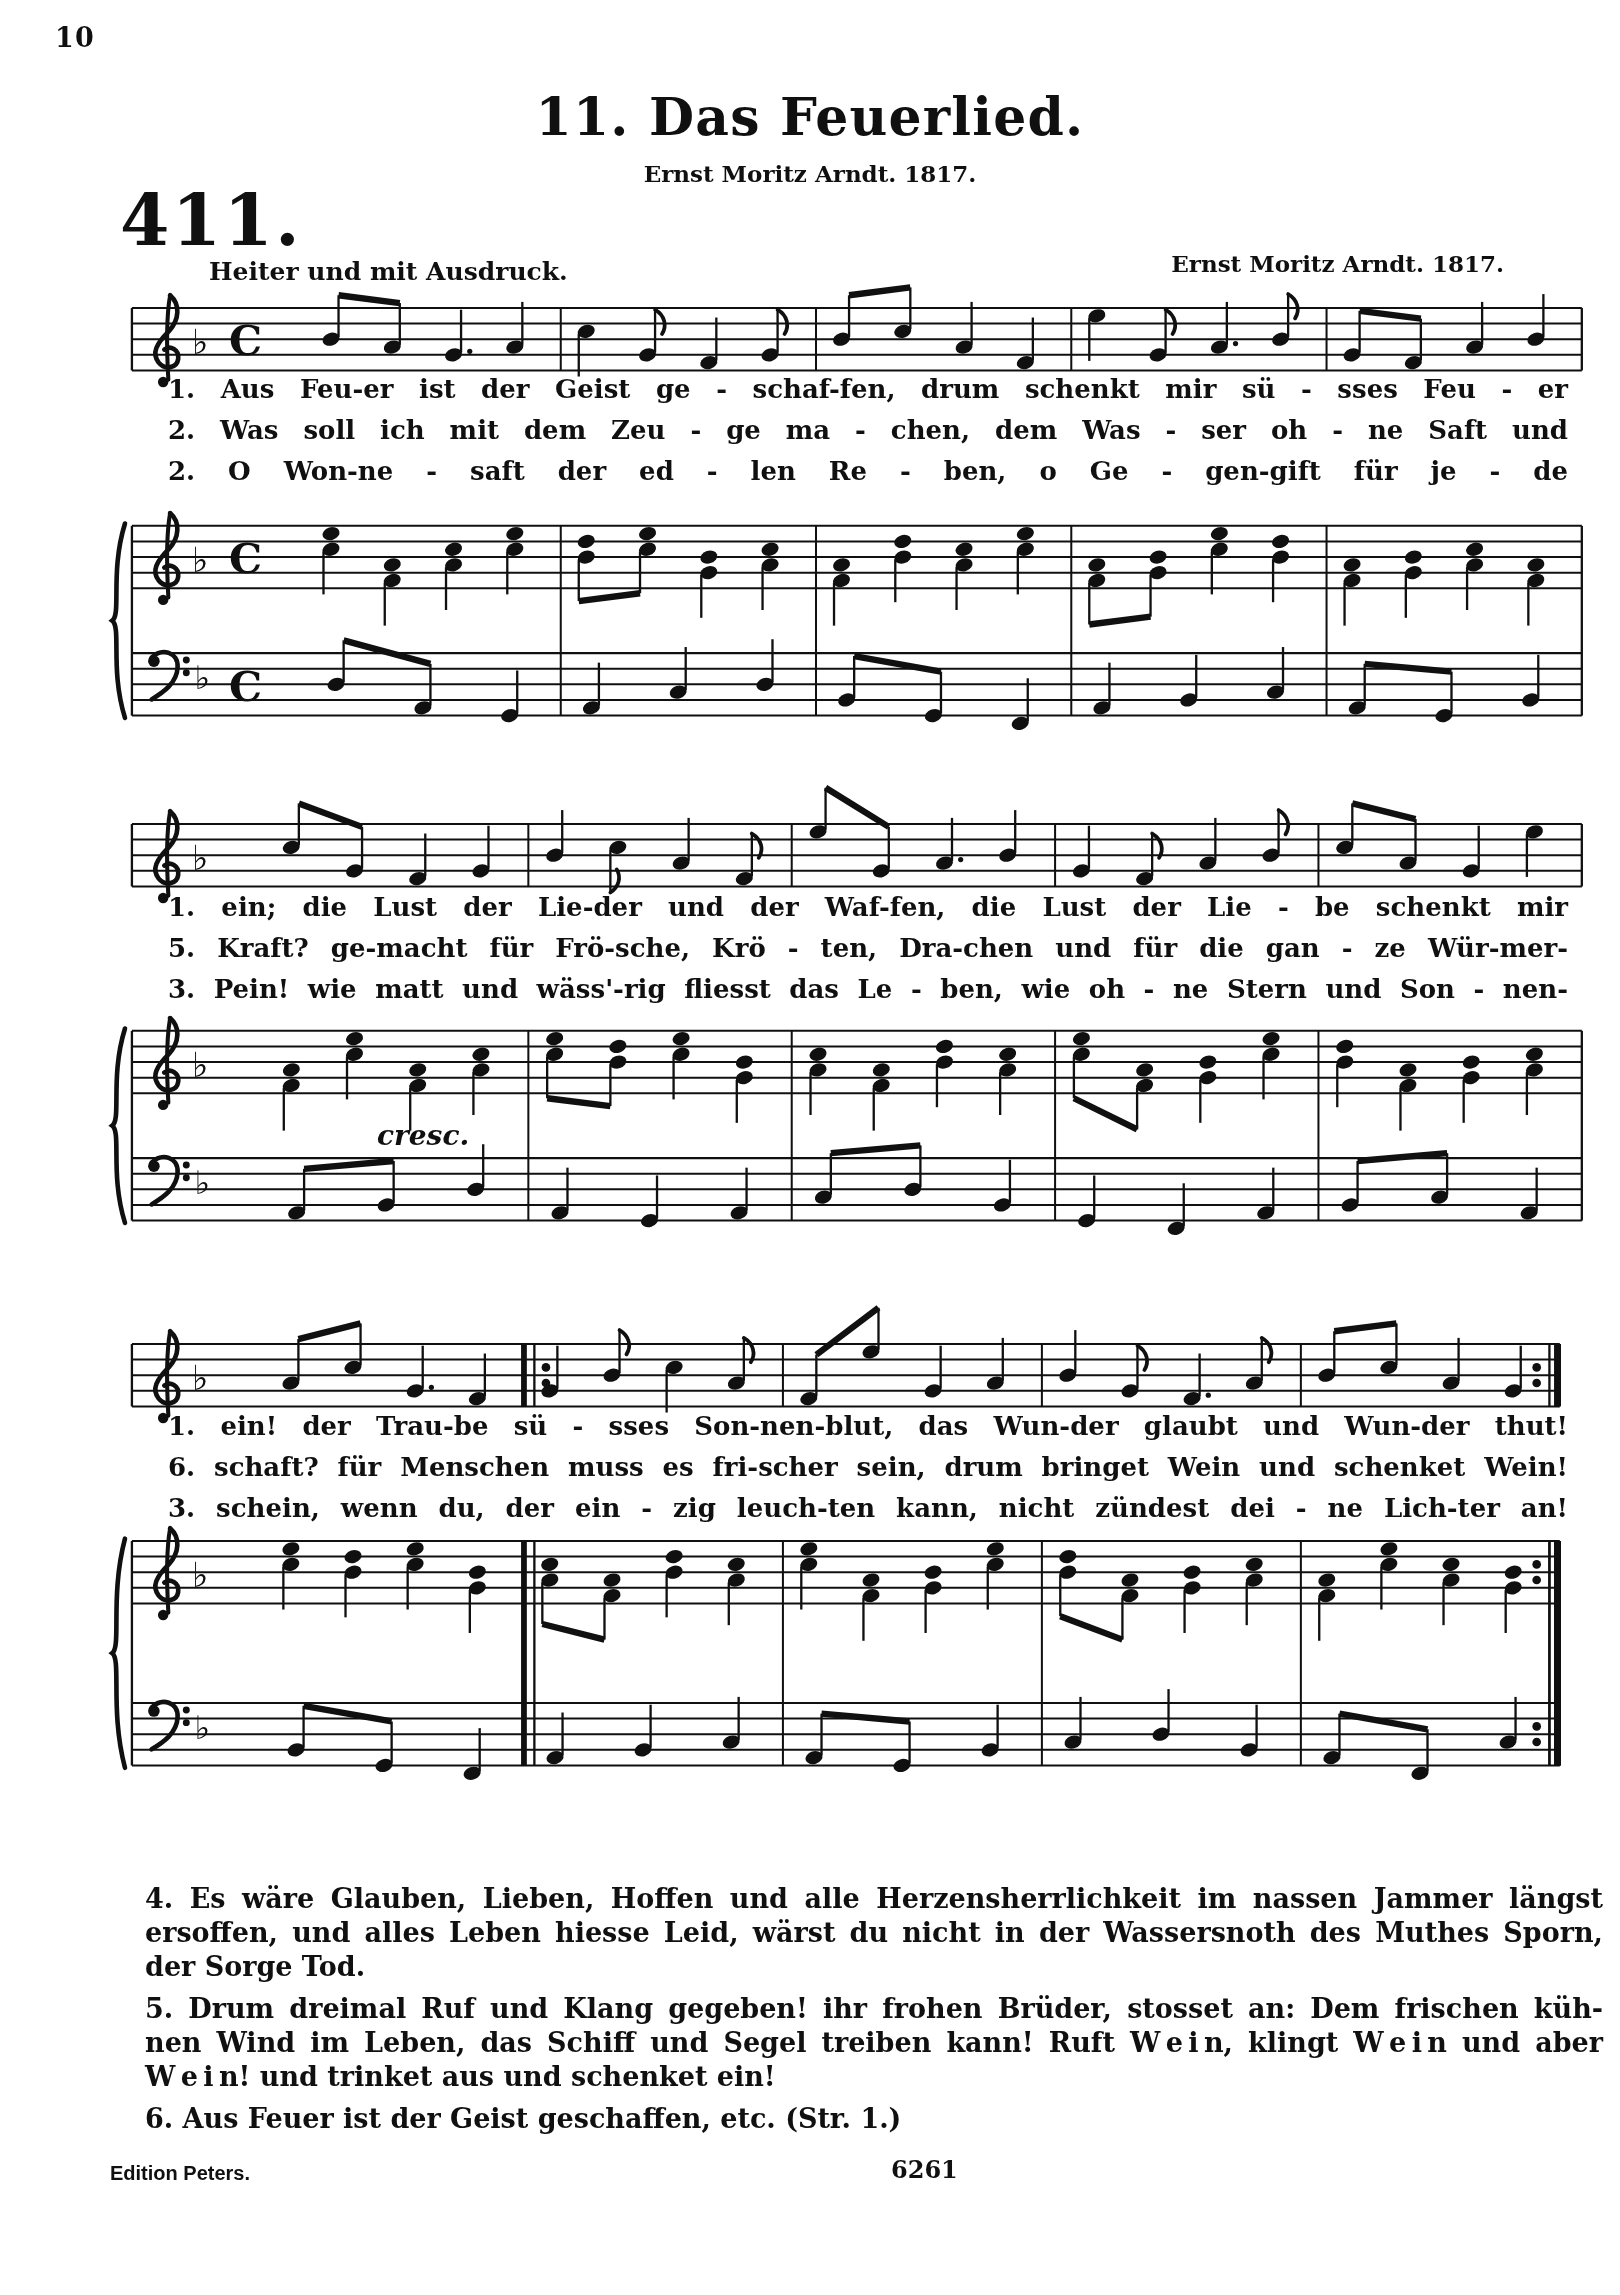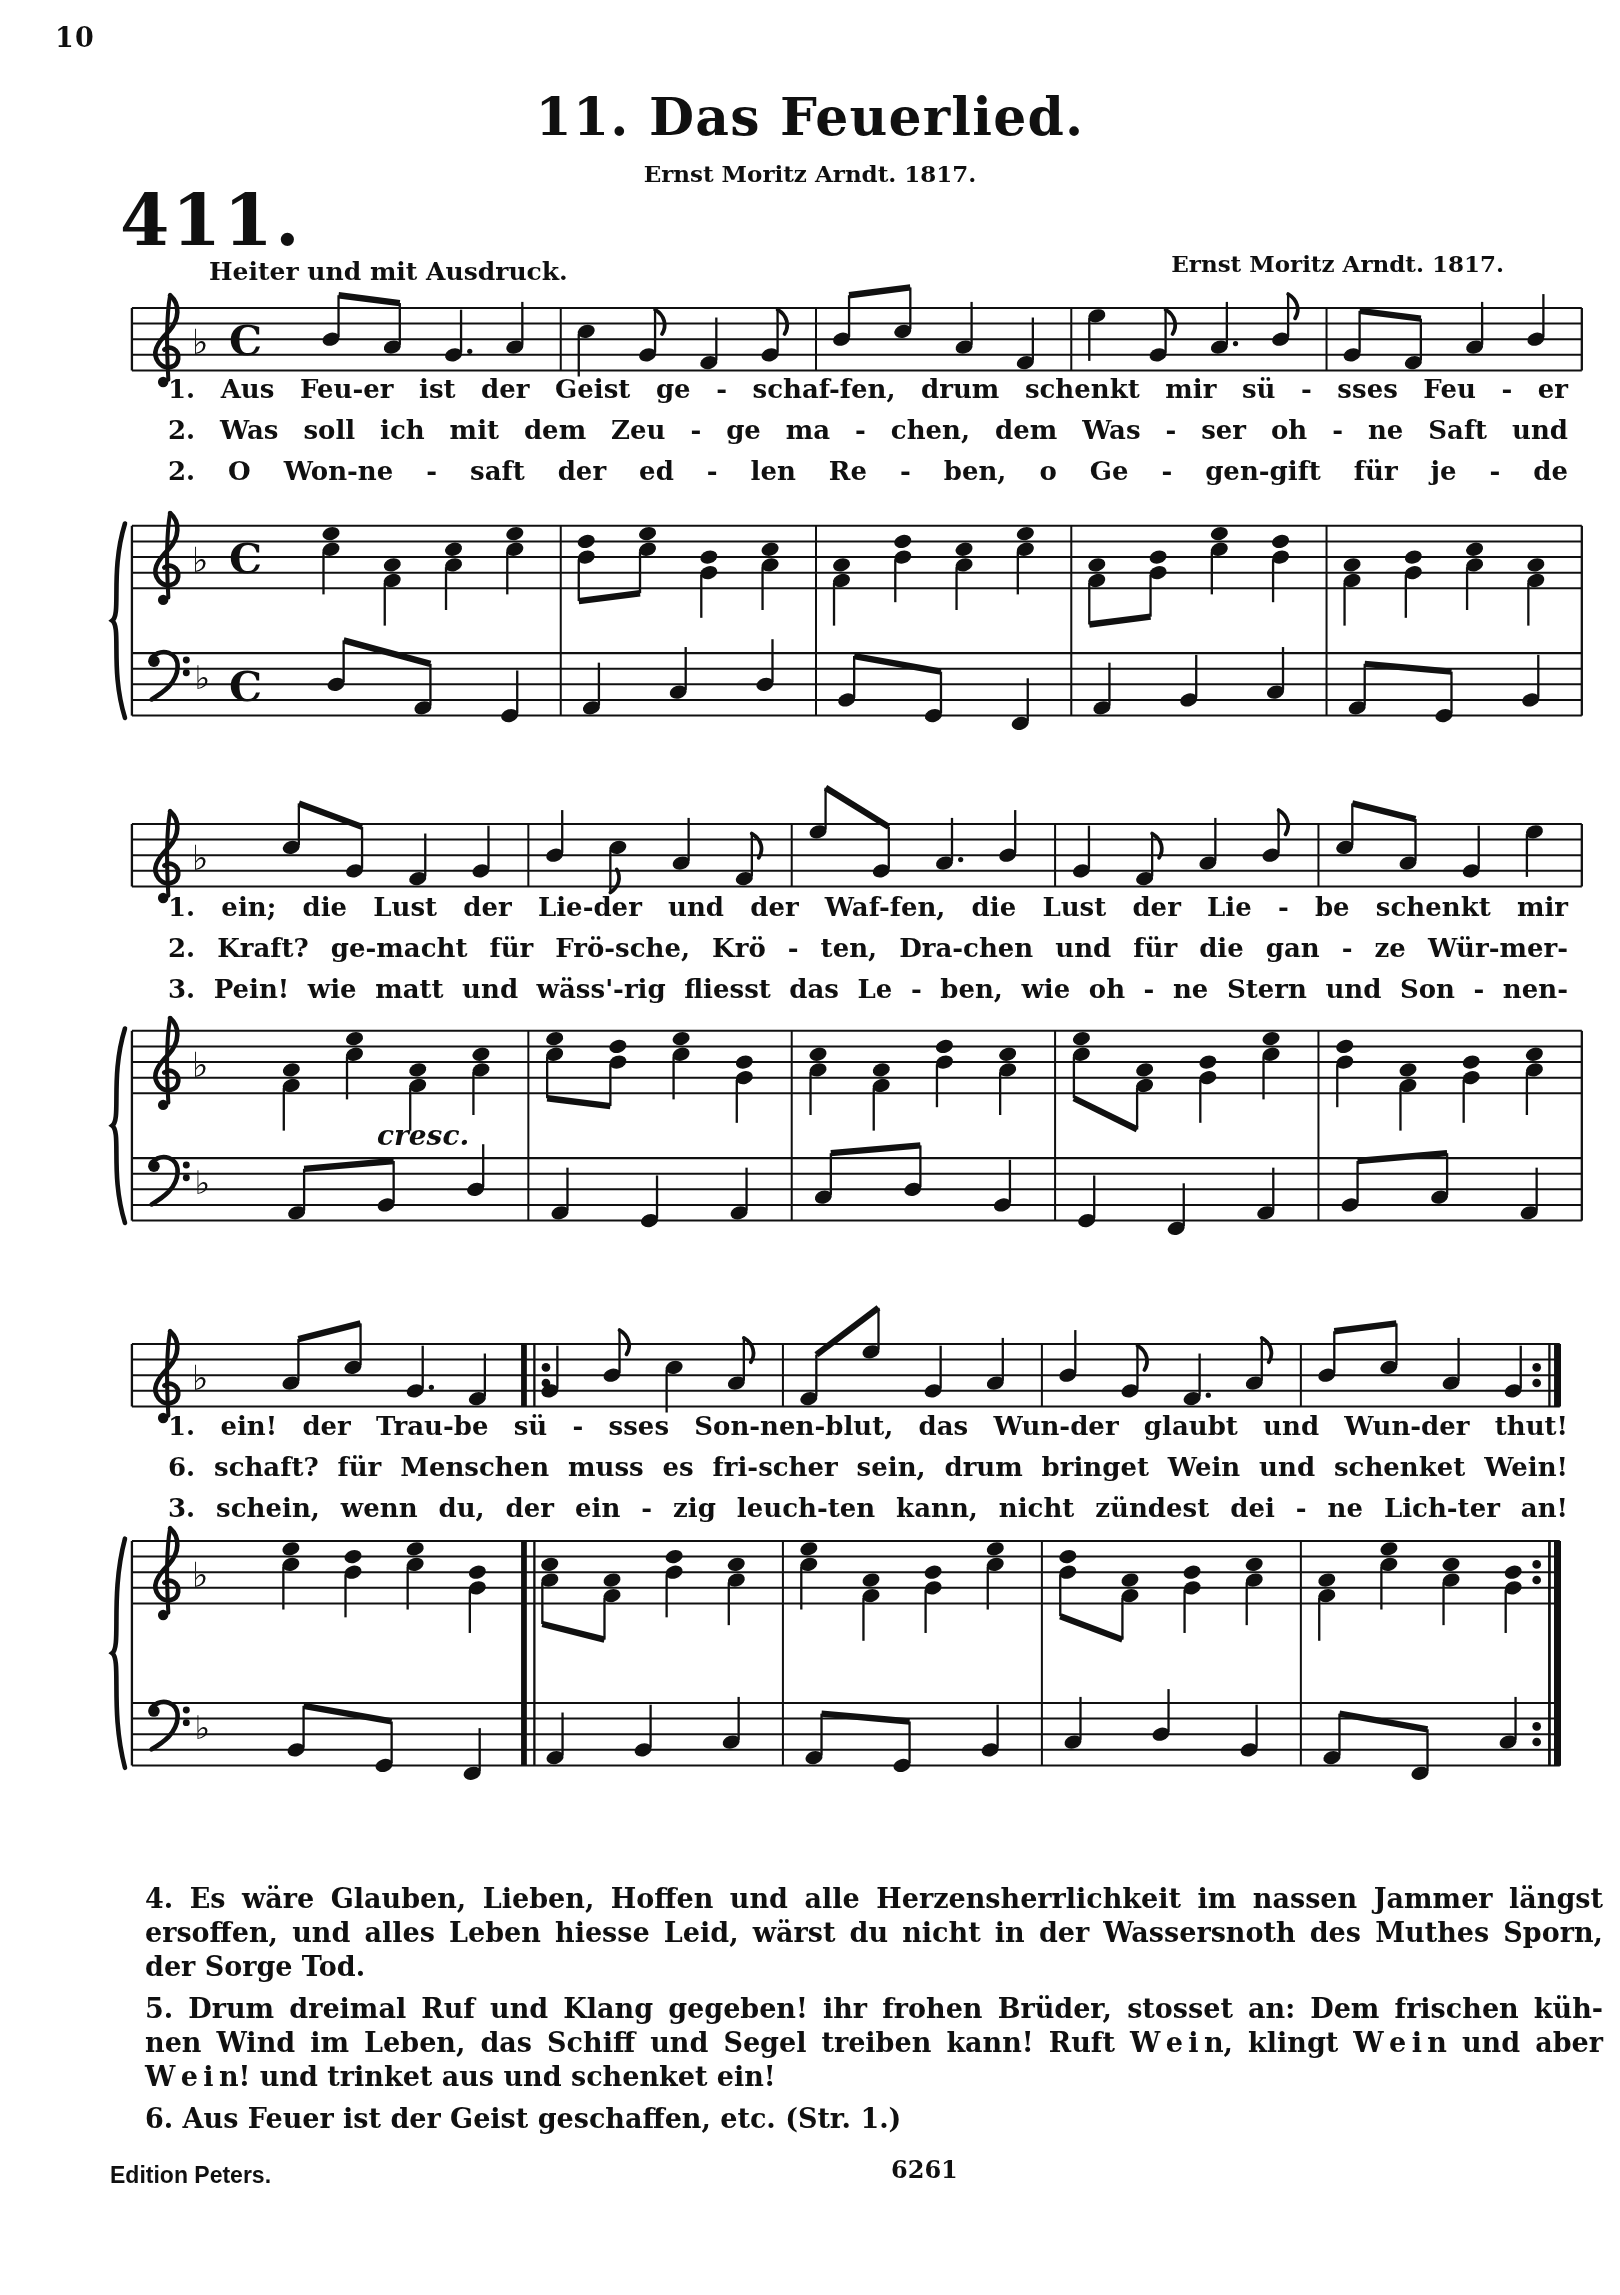--- a/index.html
+++ b/index.html
@@ -22,21 +22,21 @@
   .cresc{left:377px;top:1119px;font-size:28px;font-weight:bold;font-style:italic;}
   .lyric-line{
     position:absolute;left:168px;width:1400px;
     font-size:26px;font-weight:bold;white-space:nowrap;
     text-align:justify;text-align-last:justify;
   }
   .verses{left:145px;top:1882px;width:1458px;}
   .verse{margin:0 0 8px 0;}
   .vl{font-size:27px;font-weight:bold;line-height:34px;}
   .vl.just{text-align:justify;text-align-last:justify;}
-  .footer-left{left:110px;top:2162px;font-size:23px;font-weight:bold;
+  .footer-left{left:110px;top:2162px;font-size:20px;font-weight:bold;
     font-family:"Liberation Sans","DejaVu Sans",sans-serif;}
   .plate{left:891px;top:2155px;font-size:24px;font-weight:bold;}
   svg{position:absolute;left:0;}
   svg text{font-weight:bold;}
 </style>
 </head>
 <body>
 
 <div class="page">
   <div class="abs pagenum">10</div>
@@ -655,21 +655,21 @@
         <line x1="2467.2960000000003" y1="3059.5" x2="2467.2960000000003" y2="2987.5" stroke="#101010" stroke-width="4"></line>
         <line x1="2315.112" y1="2960.5" x2="2467.2960000000003" y2="2987.5" stroke="#101010" stroke-width="11"></line>
         <line x1="2619.48" y1="3005.5" x2="2619.48" y2="2931.5" stroke="#101010" stroke-width="4"></line>
       </svg>
     </div>
   <div id="lyrics-layer">
       <div class="lyric-line" style="top: 374px;">1. Aus Feu-er ist der Geist ge - schaf-fen, drum schenkt mir sü - sses Feu - er</div>
       <div class="lyric-line" style="top: 415px;">2. Was soll ich mit dem Zeu - ge ma - chen, dem Was - ser oh - ne Saft und</div>
       <div class="lyric-line" style="top: 456px;">2. O Won-ne - saft der ed - len Re - ben, o Ge - gen-gift für je - de</div>
       <div class="lyric-line" style="top: 892px;">1. ein; die Lust der Lie-der und der Waf-fen, die Lust der Lie - be schenkt mir</div>
-      <div class="lyric-line" style="top: 933px;">2. Kraft? ge-macht für Frö-sche, Krö - ten, Dra-chen und für die gan - ze Wür-mer-</div>
+      <div class="lyric-line" style="top: 933px;">5. Kraft? ge-macht für Frö-sche, Krö - ten, Dra-chen und für die gan - ze Wür-mer-</div>
       <div class="lyric-line" style="top: 974px;">3. Pein! wie matt und wäss'-rig fliesst das Le - ben, wie oh - ne Stern und Son - nen-</div>
       <div class="lyric-line" style="top: 1411px;">1. ein! der Trau-be sü - sses Son-nen-blut, das Wun-der glaubt und Wun-der thut!</div>
       <div class="lyric-line" style="top: 1452px;">6. schaft? für Menschen muss es fri-scher sein, drum bringet Wein und schenket Wein!</div>
       <div class="lyric-line" style="top: 1493px;">3. schein, wenn du, der ein - zig leuch-ten kann, nicht zündest dei - ne Lich-ter an!</div>
     </div>
   <div class="abs cresc">cresc.</div>
 
   <div class="abs verses" id="verses-layer">
       <div class="verse">
         <div class="vl just">4. Es wäre Glauben, Lieben, Hoffen und alle Herzensherrlichkeit im nassen Jammer längst</div>

